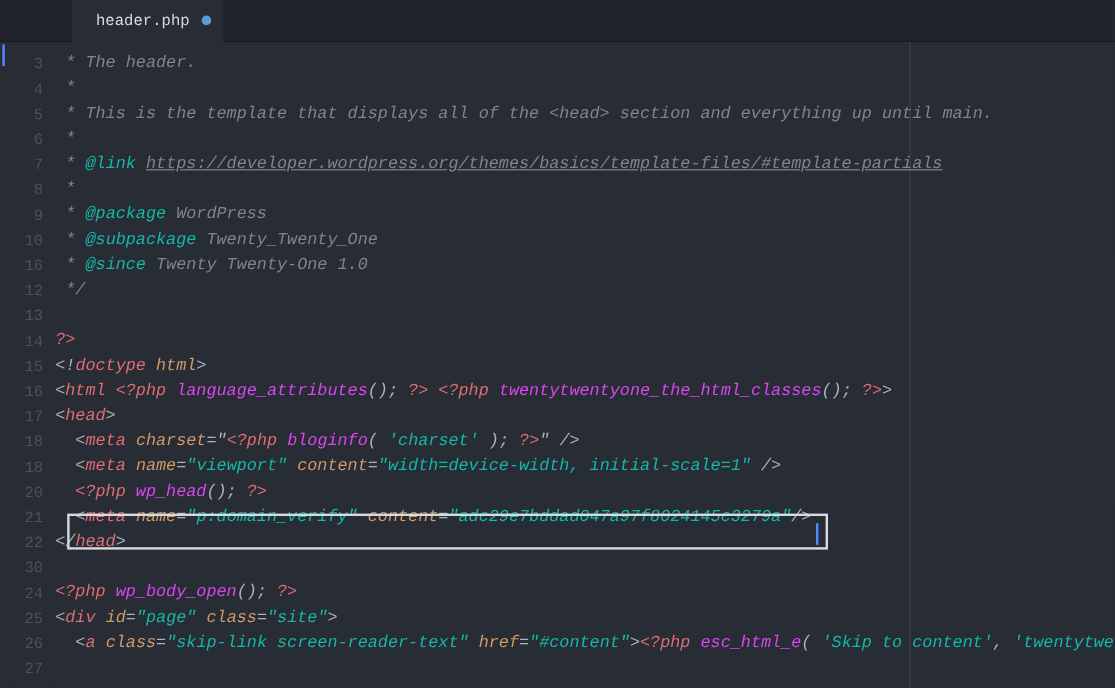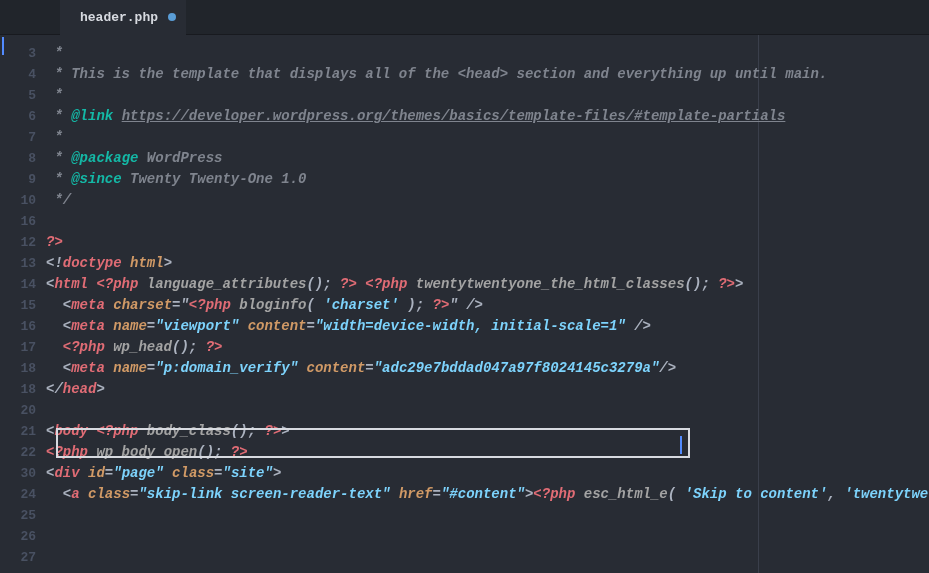--- a/index.html
+++ b/index.html
@@ -15,21 +15,20 @@
       overflow: hidden;
       font-style: italic;
     }
     .editor-container {
       width: 929px;
       height: 573px;
       display: flex;
       flex-direction: column;
       background: #282c34;
       position: relative;
-      font-weight: bold;
     }
     .tab-bar {
       height: 35px;
       background: #21252b;
       display: flex;
       align-items: center;
       border-bottom: 1px solid #181a1f;
     }
     .tab {
       height: 35px;
@@ -118,22 +117,22 @@
       height: 18px;
       background: #528bff;
       top: 401px;
       left: 634px;
       z-index: 11;
     }
     
     .c-comment { color: #7f848e; font-style: italic; }
     .c-tag { color: #e06c75; }
     .c-attr { color: #d19a66; }
-    .c-string { color: #7dd3fc; }
-    .c-func { color: #a3a3a3; }
+    .c-string { color: #14b8a6; }
+    .c-func { color: #d946ef; }
     .c-php { color: #e06c75; }
     .c-punct { color: #abb2bf; }
     .c-link { color: #7f848e; text-decoration: underline; font-style: italic; }
     .c-doctag { color: #14b8a6; }
     .c-param { color: #7f848e; font-style: italic; }
     .c-angle { color: #abb2bf; }
   </style>
 </head>
 <body>
 
@@ -175,37 +174,39 @@
         <div class="line-number">25</div>
         <div class="line-number">26</div>
         <div class="line-number">27</div>
         <div class="line-number">28</div>
       </div>
     <div class="code-lines">
       <div class="ruler"></div>
       <div class="highlight-box"></div>
       <div class="cursor"></div>
 
+      <div class="code-line"><span class="c-comment"> * The header.</span></div>
       <div class="code-line"><span class="c-comment"> *</span></div>
       <div class="code-line"><span class="c-comment"> * This is the template that displays all of the &lt;head&gt; section and everything up until main.</span></div>
       <div class="code-line"><span class="c-comment"> *</span></div>
       <div class="code-line"><span class="c-comment"> * </span><span class="c-doctag">@link</span><span class="c-comment"> </span><span class="c-link">https://developer.wordpress.org/themes/basics/template-files/#template-partials</span></div>
       <div class="code-line"><span class="c-comment"> *</span></div>
       <div class="code-line"><span class="c-comment"> * </span><span class="c-doctag">@package</span><span class="c-param"> WordPress</span></div>
+      <div class="code-line"><span class="c-comment"> * </span><span class="c-doctag">@subpackage</span><span class="c-param"> Twenty_Twenty_One</span></div>
       <div class="code-line"><span class="c-comment"> * </span><span class="c-doctag">@since</span><span class="c-param"> Twenty Twenty-One 1.0</span></div>
       <div class="code-line"><span class="c-comment"> */</span></div>
       <div class="code-line"><span></span></div>
       <div class="code-line"><span class="c-php">?&gt;</span></div>
       <div class="code-line"><span class="c-angle">&lt;!</span><span class="c-tag">doctype</span><span class="c-attr"> html</span><span class="c-angle">&gt;</span></div>
       <div class="code-line"><span class="c-angle">&lt;</span><span class="c-tag">html</span><span class="c-php"> &lt;?php</span><span class="c-func"> language_attributes</span><span class="c-punct">();</span><span class="c-php"> ?&gt;</span><span class="c-php"> &lt;?php</span><span class="c-func"> twentytwentyone_the_html_classes</span><span class="c-punct">();</span><span class="c-php"> ?&gt;</span><span class="c-angle">&gt;</span></div>
+      <div class="code-line"><span class="c-angle">&lt;</span><span class="c-tag">head</span><span class="c-angle">&gt;</span></div>
       <div class="code-line"><span class="c-angle">  &lt;</span><span class="c-tag">meta</span><span class="c-attr"> charset</span><span class="c-punct">="</span><span class="c-php">&lt;?php</span><span class="c-func"> bloginfo</span><span class="c-punct">( </span><span class="c-string">'charset'</span><span class="c-punct"> );</span><span class="c-php"> ?&gt;</span><span class="c-angle">" /&gt;</span></div>
       <div class="code-line"><span class="c-angle">  &lt;</span><span class="c-tag">meta</span><span class="c-attr"> name</span><span class="c-punct">=</span><span class="c-string">"viewport"</span><span class="c-attr"> content</span><span class="c-punct">=</span><span class="c-string">"width=device-width, initial-scale=1"</span><span class="c-angle"> /&gt;</span></div>
       <div class="code-line"><span class="c-php">  &lt;?php</span><span class="c-func"> wp_head</span><span class="c-punct">();</span><span class="c-php"> ?&gt;</span></div>
       <div class="code-line"><span class="c-angle">  &lt;</span><span class="c-tag">meta</span><span class="c-attr"> name</span><span class="c-punct">=</span><span class="c-string">"p:domain_verify"</span><span class="c-attr"> content</span><span class="c-punct">=</span><span class="c-string">"adc29e7bddad047a97f8024145c3279a"</span><span class="c-angle">/&gt;</span></div>
       <div class="code-line"><span class="c-angle">&lt;/</span><span class="c-tag">head</span><span class="c-angle">&gt;</span></div>
       <div class="code-line"><span></span></div>
-      <div class="code-line"><span class="c-angle">&lt;</span><span class="c-tag">body</span><span class="c-php"> &lt;?php</span><span class="c-func"> body_class</span><span class="c-punct">();</span><span class="c-php"> ?&gt;</span><span class="c-angle">&gt;</span></div>
       <div class="code-line"><span class="c-php">&lt;?php</span><span class="c-func"> wp_body_open</span><span class="c-punct">();</span><span class="c-php"> ?&gt;</span></div>
       <div class="code-line"><span class="c-angle">&lt;</span><span class="c-tag">div</span><span class="c-attr"> id</span><span class="c-punct">=</span><span class="c-string">"page"</span><span class="c-attr"> class</span><span class="c-punct">=</span><span class="c-string">"site"</span><span class="c-angle">&gt;</span></div>
       <div class="code-line"><span class="c-angle">  &lt;</span><span class="c-tag">a</span><span class="c-attr"> class</span><span class="c-punct">=</span><span class="c-string">"skip-link screen-reader-text"</span><span class="c-attr"> href</span><span class="c-punct">=</span><span class="c-string">"#content"</span><span class="c-angle">&gt;</span><span class="c-php">&lt;?php</span><span class="c-func"> esc_html_e</span><span class="c-punct">( </span><span class="c-string">'Skip to content'</span><span class="c-punct">, </span><span class="c-string">'twentytwe</span></div>
     </div>
   </div>
 </div>
 
 </body></html>

